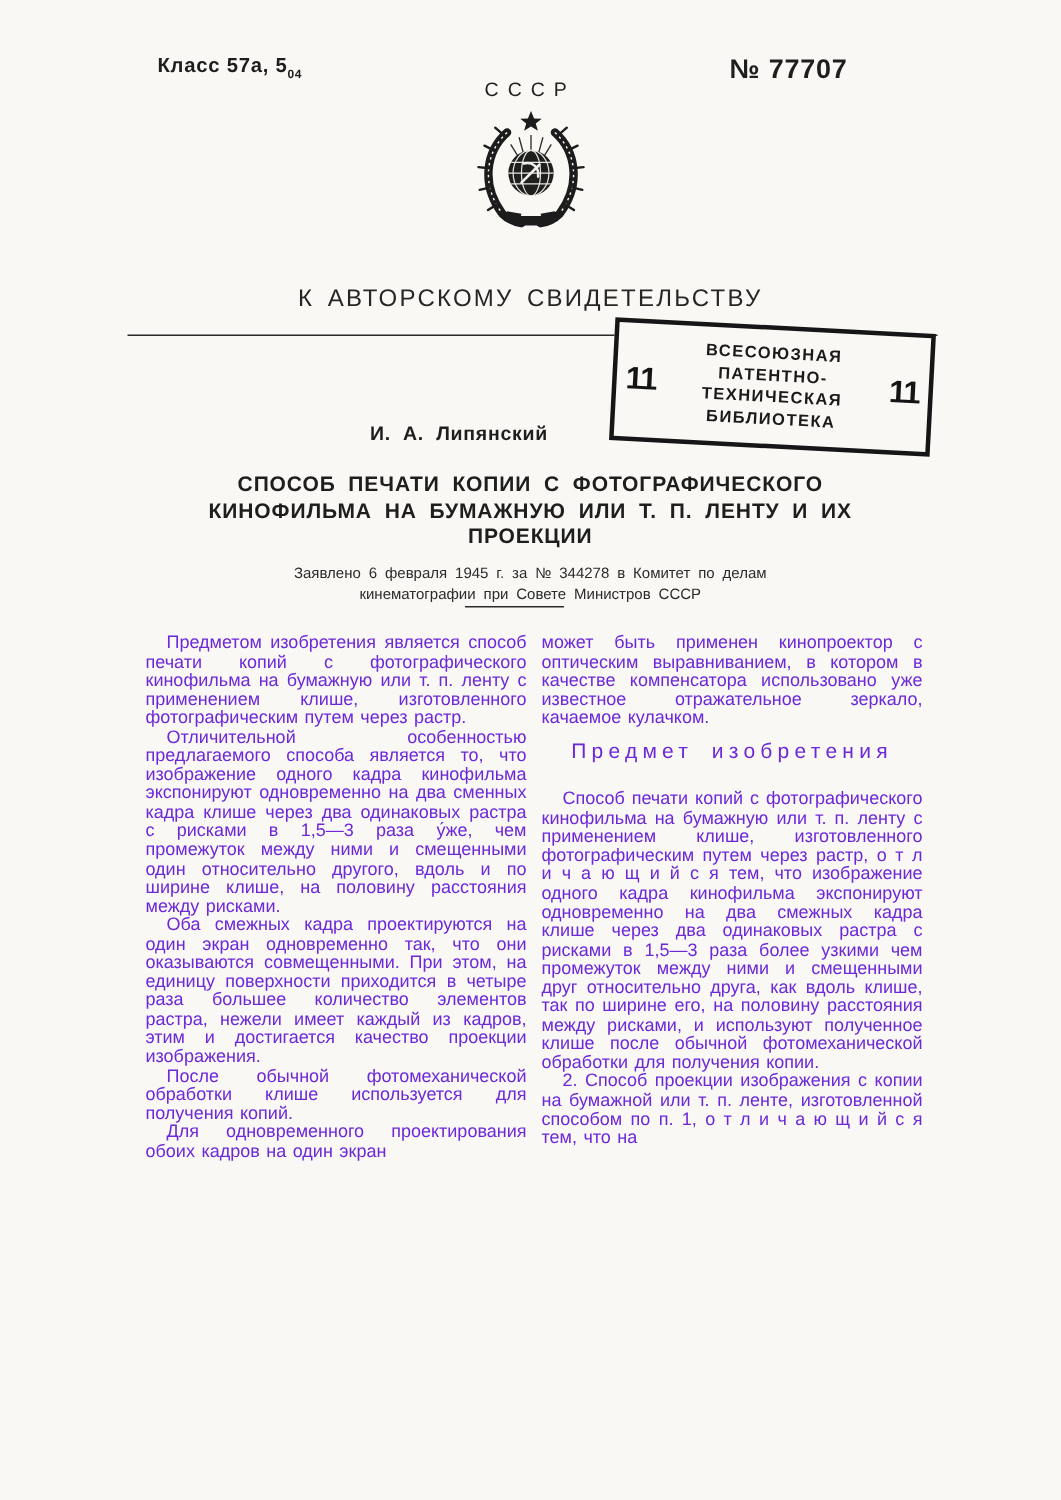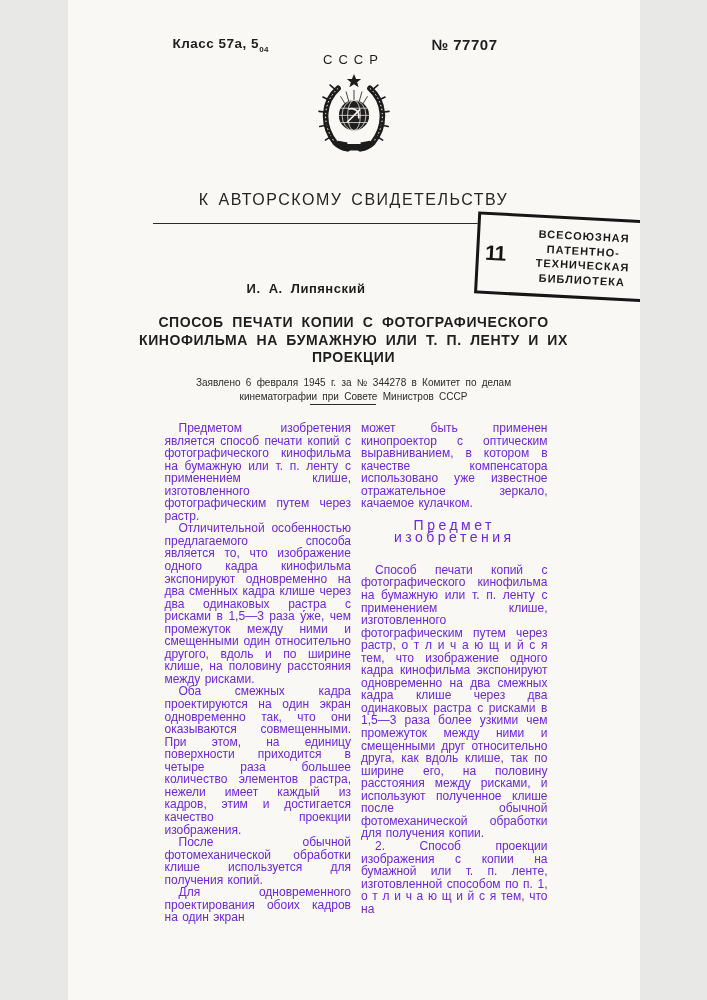--- a/index.html
+++ b/index.html
@@ -1,33 +1,33 @@
 <!DOCTYPE html>
 <html lang="ru"><head>
 <meta charset="utf-8">
 <style>
   html,body{margin:0;padding:0;background:#e8e8e6;}
   .page{
     position:relative;
-    width:572px;height:1000px;
+    width:707px;height:1000px;
     margin:0 auto;
     background:#f9f8f5;
     color:#1e1e1e;
     font-family:"Liberation Sans", sans-serif;
     overflow:hidden;
   }
   
   .class-label{
     position:absolute;left:105px;top:36px;
     font-size:13.5px;font-weight:700;letter-spacing:.5px;
   }
   .class-label sub{font-size:8px;font-weight:700;}
   .doc-number{
     position:absolute;right:142px;top:36px;
-    font-size:15px;font-weight:700;letter-spacing:.5px;
+    font-size:18px;font-weight:700;letter-spacing:.5px;
   }
   .country{
     position:absolute;left:0;right:0;top:52px;
     text-align:center;font-size:13px;letter-spacing:6px;
   }
   .emblem{
     position:absolute;left:0;right:0;top:74px;
     display:flex;justify-content:center;
   }
   .doc-title{

